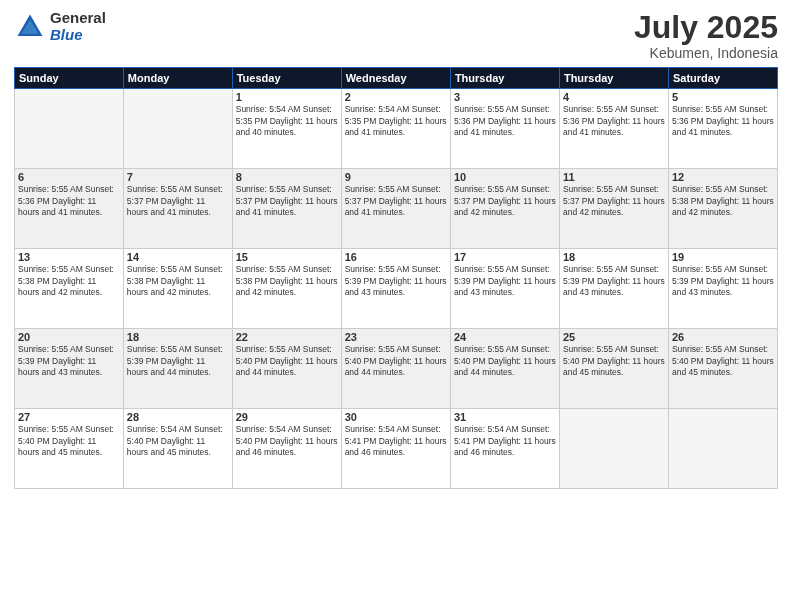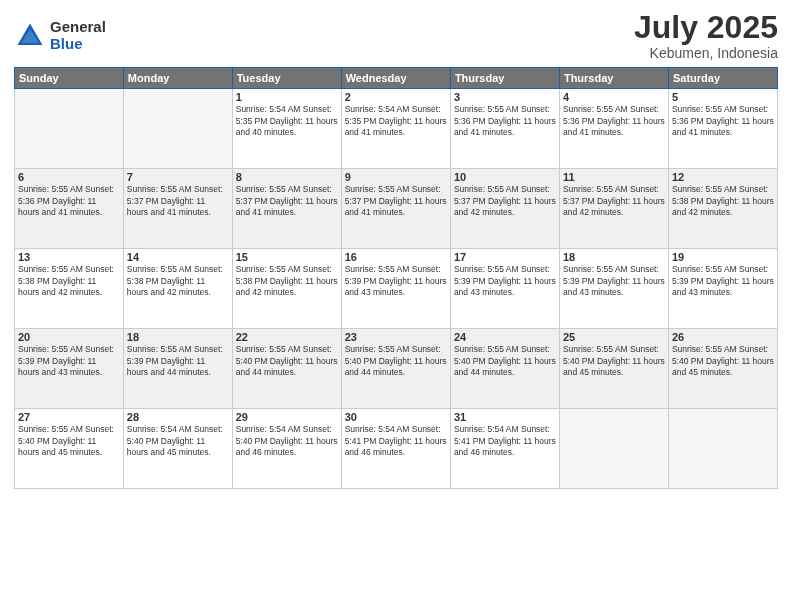--- a/index.html
+++ b/index.html
@@ -12,21 +12,21 @@
     }
     .page {
       width: 792px;
       height: 612px;
       background: #fff;
       padding: 10px 14px;
     }
     .header {
       display: flex;
       justify-content: space-between;
-      align-items: center;
+      align-items: flex-start;
       margin-bottom: 6px;
     }
     .logo {
       display: flex;
       align-items: center;
       gap: 4px;
     }
     .logo-text {
       display: flex;
       flex-direction: column;
@@ -34,20 +34,21 @@
     }
     .logo-general {
       font-size: 15px;
       font-weight: bold;
       color: #333;
     }
     .logo-blue {
       font-size: 15px;
       font-weight: bold;
       color: #1a5fb4;
+      font-style: italic;
     }
     .logo-icon {
       width: 32px;
       height: 32px;
     }
     .title-block {
       text-align: right;
       margin-left: 45px;
     }
     .month-title {
@@ -59,21 +60,21 @@
     .location {
       font-size: 14px;
       color: #555;
     }
     .calendar {
       width: 100%;
       border-collapse: collapse;
       border: 1px solid #ccc;
     }
     .calendar th {
-      background: #737373;
+      background: #0f172a;
       color: #fff;
       font-size: 11px;
       font-weight: bold;
       padding: 4px 4px;
       border: 1px solid #1a5fb4;
       text-align: left;
     }
     .calendar td {
       border: 1px solid #ccc;
       vertical-align: top;

